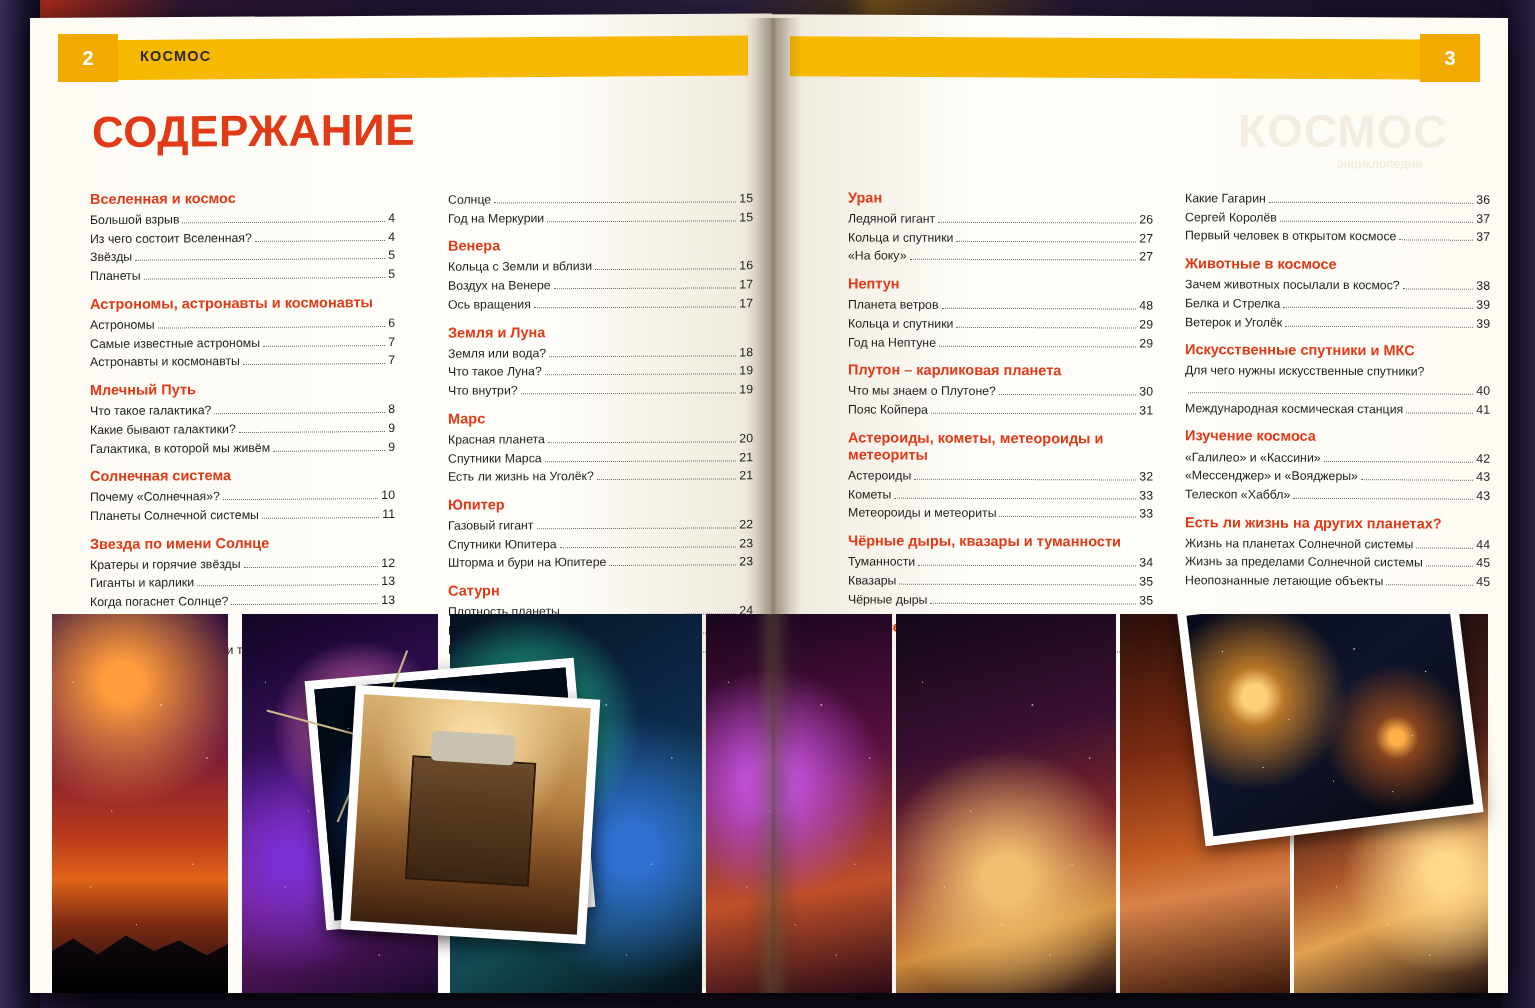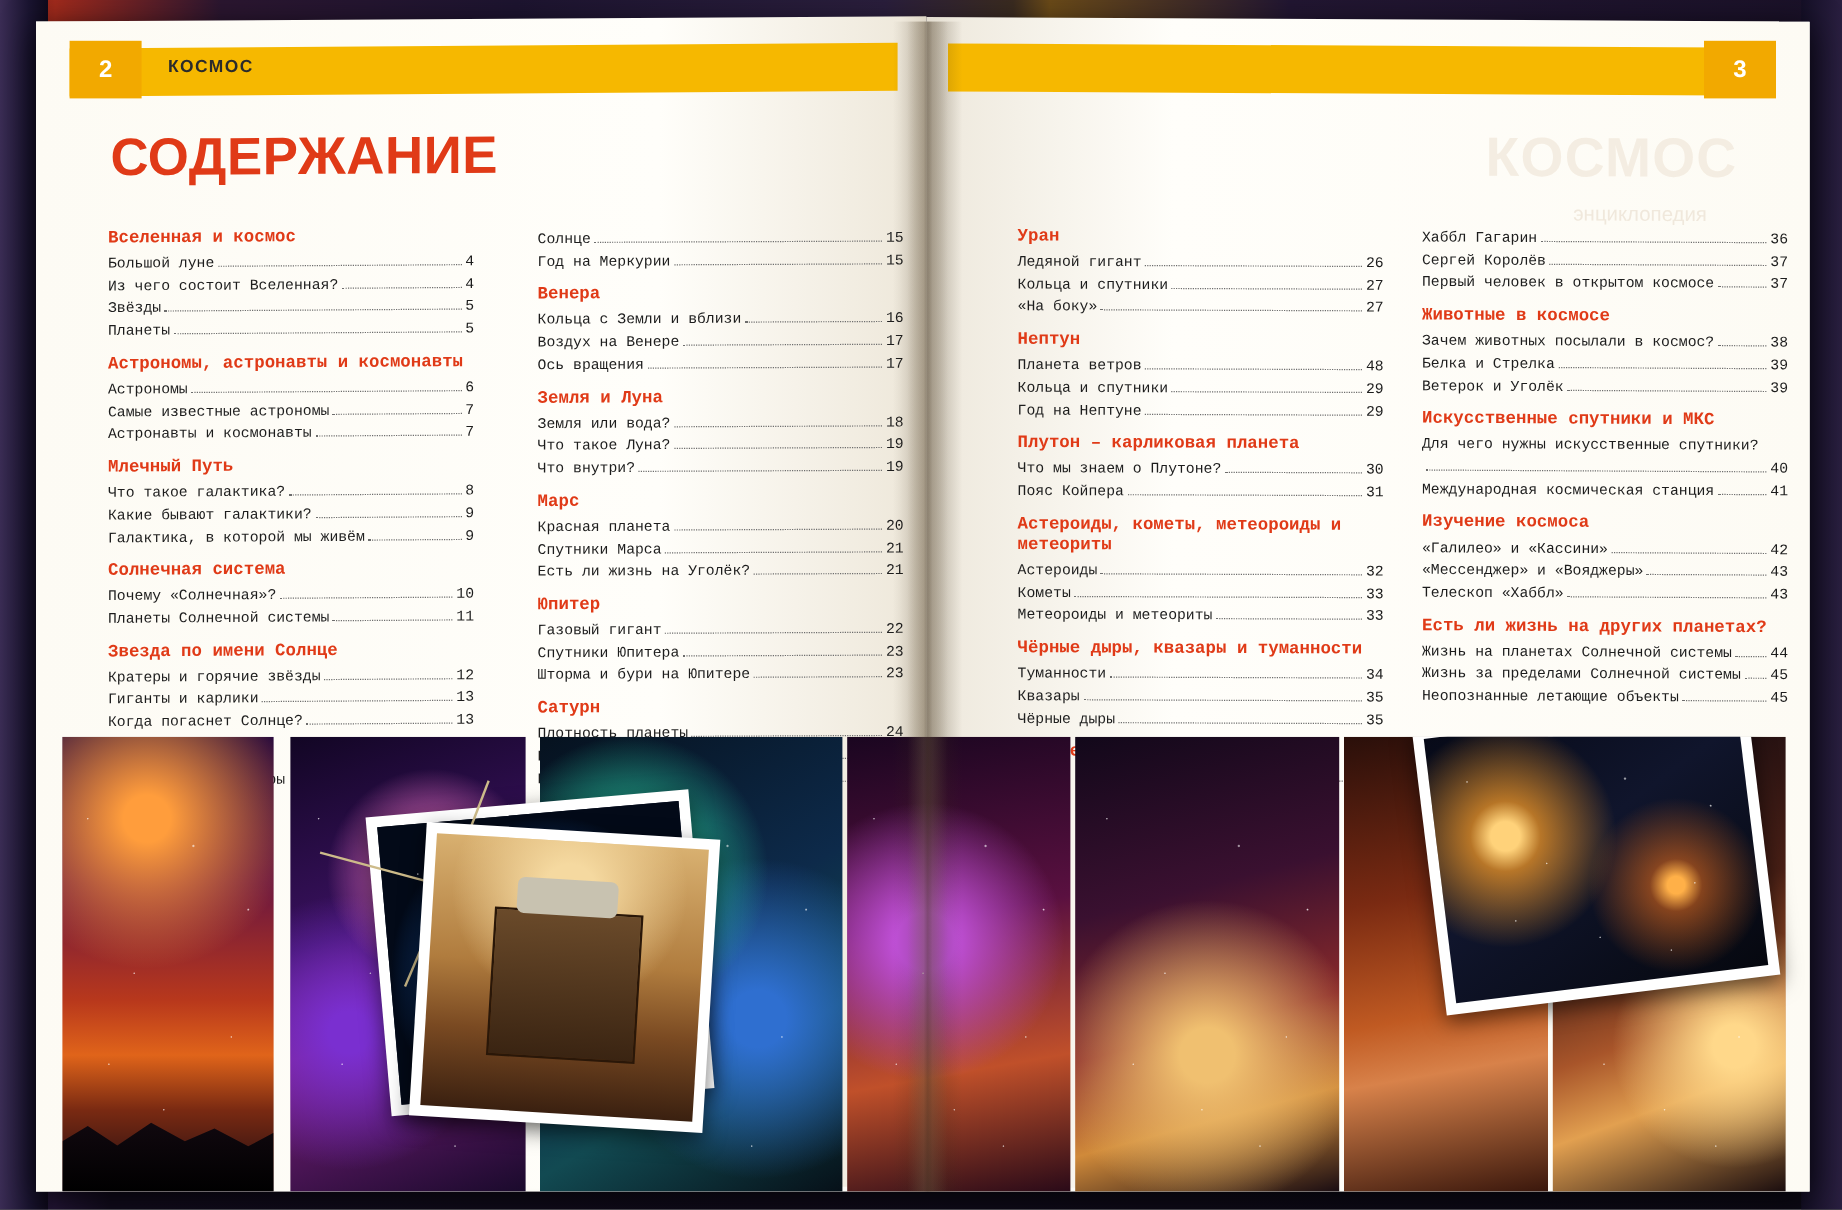--- a/index.html
+++ b/index.html
@@ -45,25 +45,25 @@
   .folio-l{left:28px;}
   .folio-r{left:1390px;}
   .running-head{position:absolute;top:30px;left:110px;font-size:14.5px;
     letter-spacing:1.2px;color:#2b2b2b;font-weight:bold;}
 
   
   .toc-title{position:absolute;left:62px;top:88px;font-size:44px;font-weight:bold;
     color:#e03a17;letter-spacing:.5px;transform:skewY(-0.4deg);}
   .ghost-title{position:absolute;right:60px;top:86px;font-size:46px;font-weight:bold;
     color:#f4ece0;letter-spacing:1px;transform:skewY(0.3deg);opacity:.9;}
-  .ghost-sub{position:absolute;right:86px;top:138px;font-size:17px;color:#f0e8dc;
-    transform:skewY(0.3deg);margin-top:13px;}
-
-  
-  .cols{position:absolute;left:60px;top:172px;width:1400px;height:420px;font-family:Liberation Mono, monospace;}
+  .ghost-sub{position:absolute;right:86px;top:138px;font-size:13px;color:#f0e8dc;
+    transform:skewY(0.3deg);}
+
+  
+  .cols{position:absolute;left:60px;top:172px;width:1400px;height:420px;}
   .col{position:absolute;top:0;width:305px;}
   .col.c1{left:0;transform:skewY(-0.38deg);}
   .col.c2{left:358px;transform:skewY(-0.25deg);}
   .col.c3{left:758px;transform:skewY(0.22deg);}
   .col.c4{left:1095px;transform:skewY(0.32deg);}
 
   .sec{font-size:14.5px;font-weight:bold;color:#e03a17;margin:10px 0 3px 0;line-height:1.18;}
   .col .sec:first-child{margin-top:0;}
   .row{display:flex;align-items:baseline;font-size:12.3px;color:#1d1d1d;line-height:1.52;}
   .row .t{white-space:nowrap;}
@@ -165,21 +165,21 @@
     <div class="running-head">КОСМОС</div>
 
     <div class="toc-title">СОДЕРЖАНИЕ</div>
     <div class="ghost-title">КОСМОС</div>
     <div class="ghost-sub">энциклопедия</div>
 
     <div class="cols">
       <div class="col c1">
           <div class="sec">Вселенная и космос</div>
           <div class="row">
-            <span class="t">Большой луне</span>
+            <span class="t">Большой взрыв</span>
             <span class="dots"></span>
             <span class="pg">4</span>
           </div>
           <div class="row">
             <span class="t">Из чего состоит Вселенная?</span>
             <span class="dots"></span>
             <span class="pg">4</span>
           </div>
           <div class="row">
             <span class="t">Звёзды</span>
@@ -427,21 +427,21 @@
           </div>
           <div class="sec">Человек в космосе</div>
           <div class="row">
             <span class="t">Первый человек на луне</span>
             <span class="dots"></span>
             <span class="pg">36</span>
           </div>
         </div>
       <div class="col c4">
           <div class="row">
-            <span class="t">Хаббл Гагарин</span>
+            <span class="t">Какие Гагарин</span>
             <span class="dots"></span>
             <span class="pg">36</span>
           </div>
           <div class="row">
             <span class="t">Сергей Королёв</span>
             <span class="dots"></span>
             <span class="pg">37</span>
           </div>
           <div class="row">
             <span class="t">Первый человек в открытом космосе</span>

